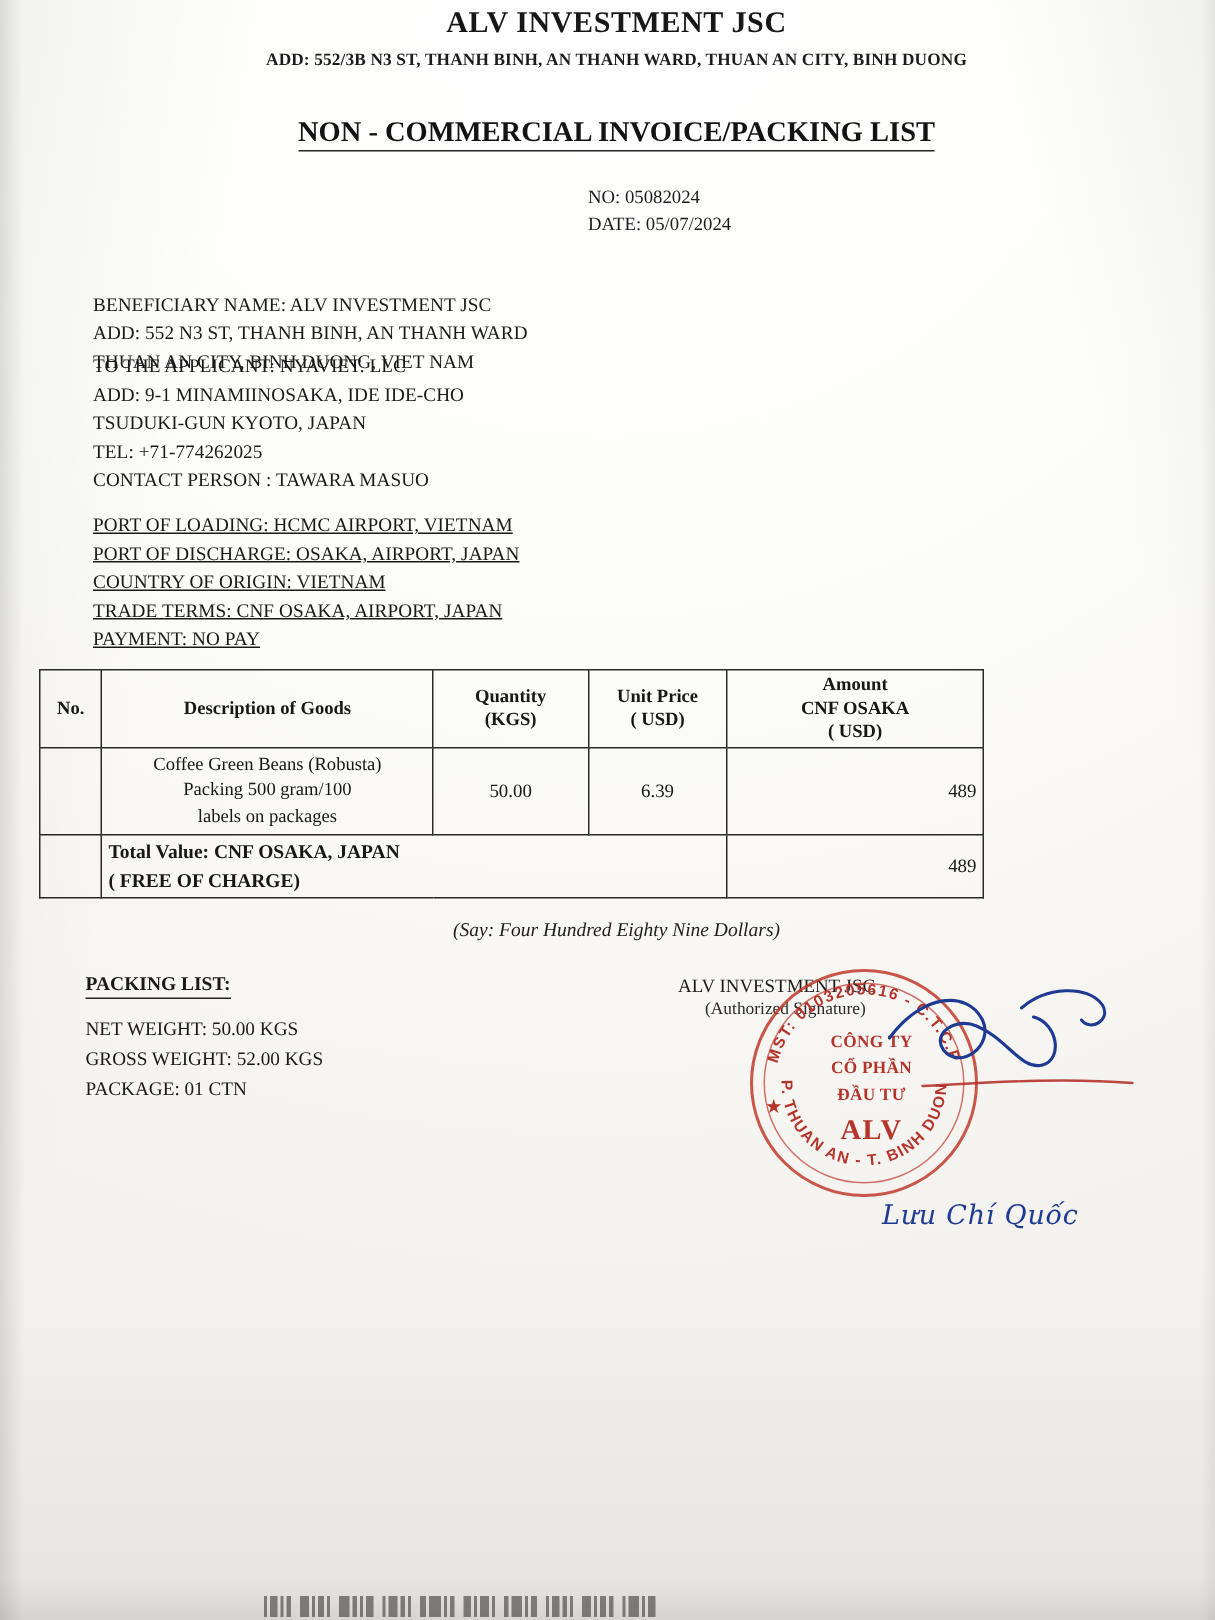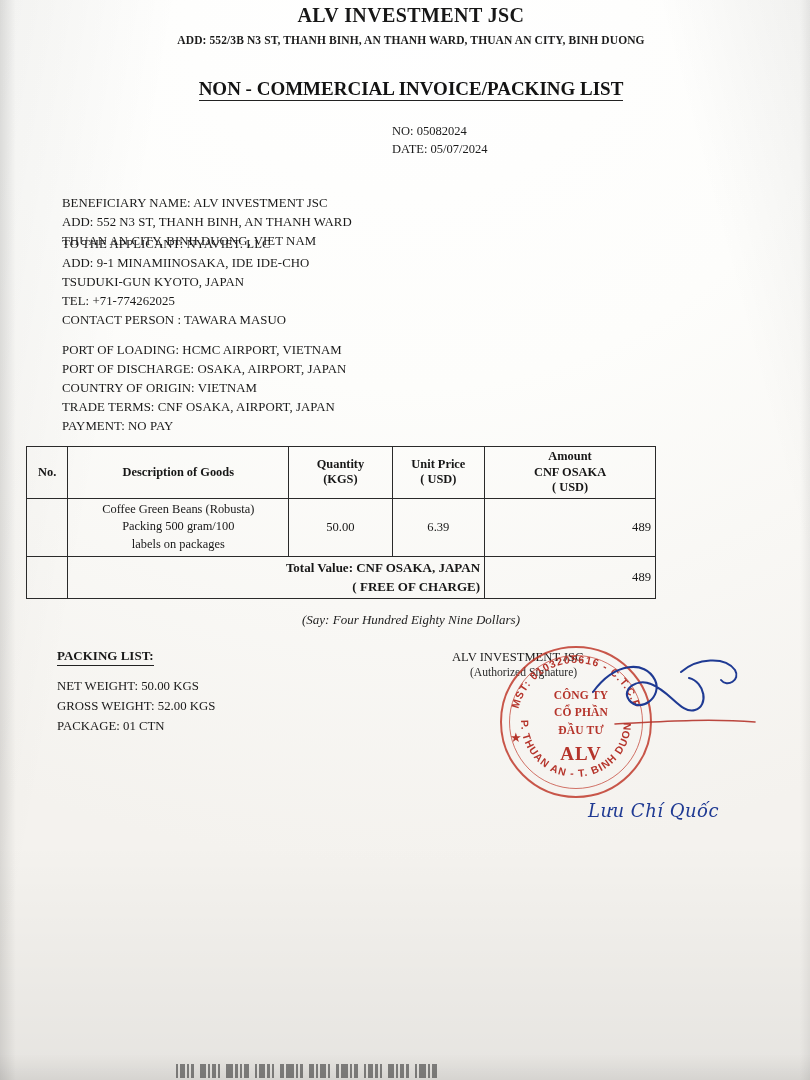--- a/index.html
+++ b/index.html
@@ -92,21 +92,21 @@
   .block {
     position: absolute;
     font-size: 12.8px;
     line-height: 1.48;
     color: #191919;
     white-space: pre-line;
     letter-spacing: 0.05px;
   }
   .beneficiary { left: 62px; top: 162px; margin-top: 32px; }
   .applicant   { left: 62px; top: 235px; }
-  .terms       { left: 62px; top: 341px; }
+  .terms       { left: 62px; top: 341px; text-decoration: underline; }
 
   
   .tbl {
     position: absolute;
     left: 26px;
     top: 446px;
     width: 630px;
     border-collapse: collapse;
     font-size: 12.2px;
     color: #171717;
@@ -138,21 +138,21 @@
   .cell-qty, .cell-price {
     text-align: center;
     font-size: 12.6px;
   }
   .cell-amt {
     text-align: right;
     padding-right: 14px;
     font-size: 12.6px;
   }
   .total-label {
-    text-align: right;
+    text-align: left;
     font-weight: bold;
     line-height: 1.4;
     padding: 5px 4px;
     font-size: 13px;
   }
   .say {
     position: absolute;
     left: 0; right: 0;
     top: 612px;
     text-align: center;

